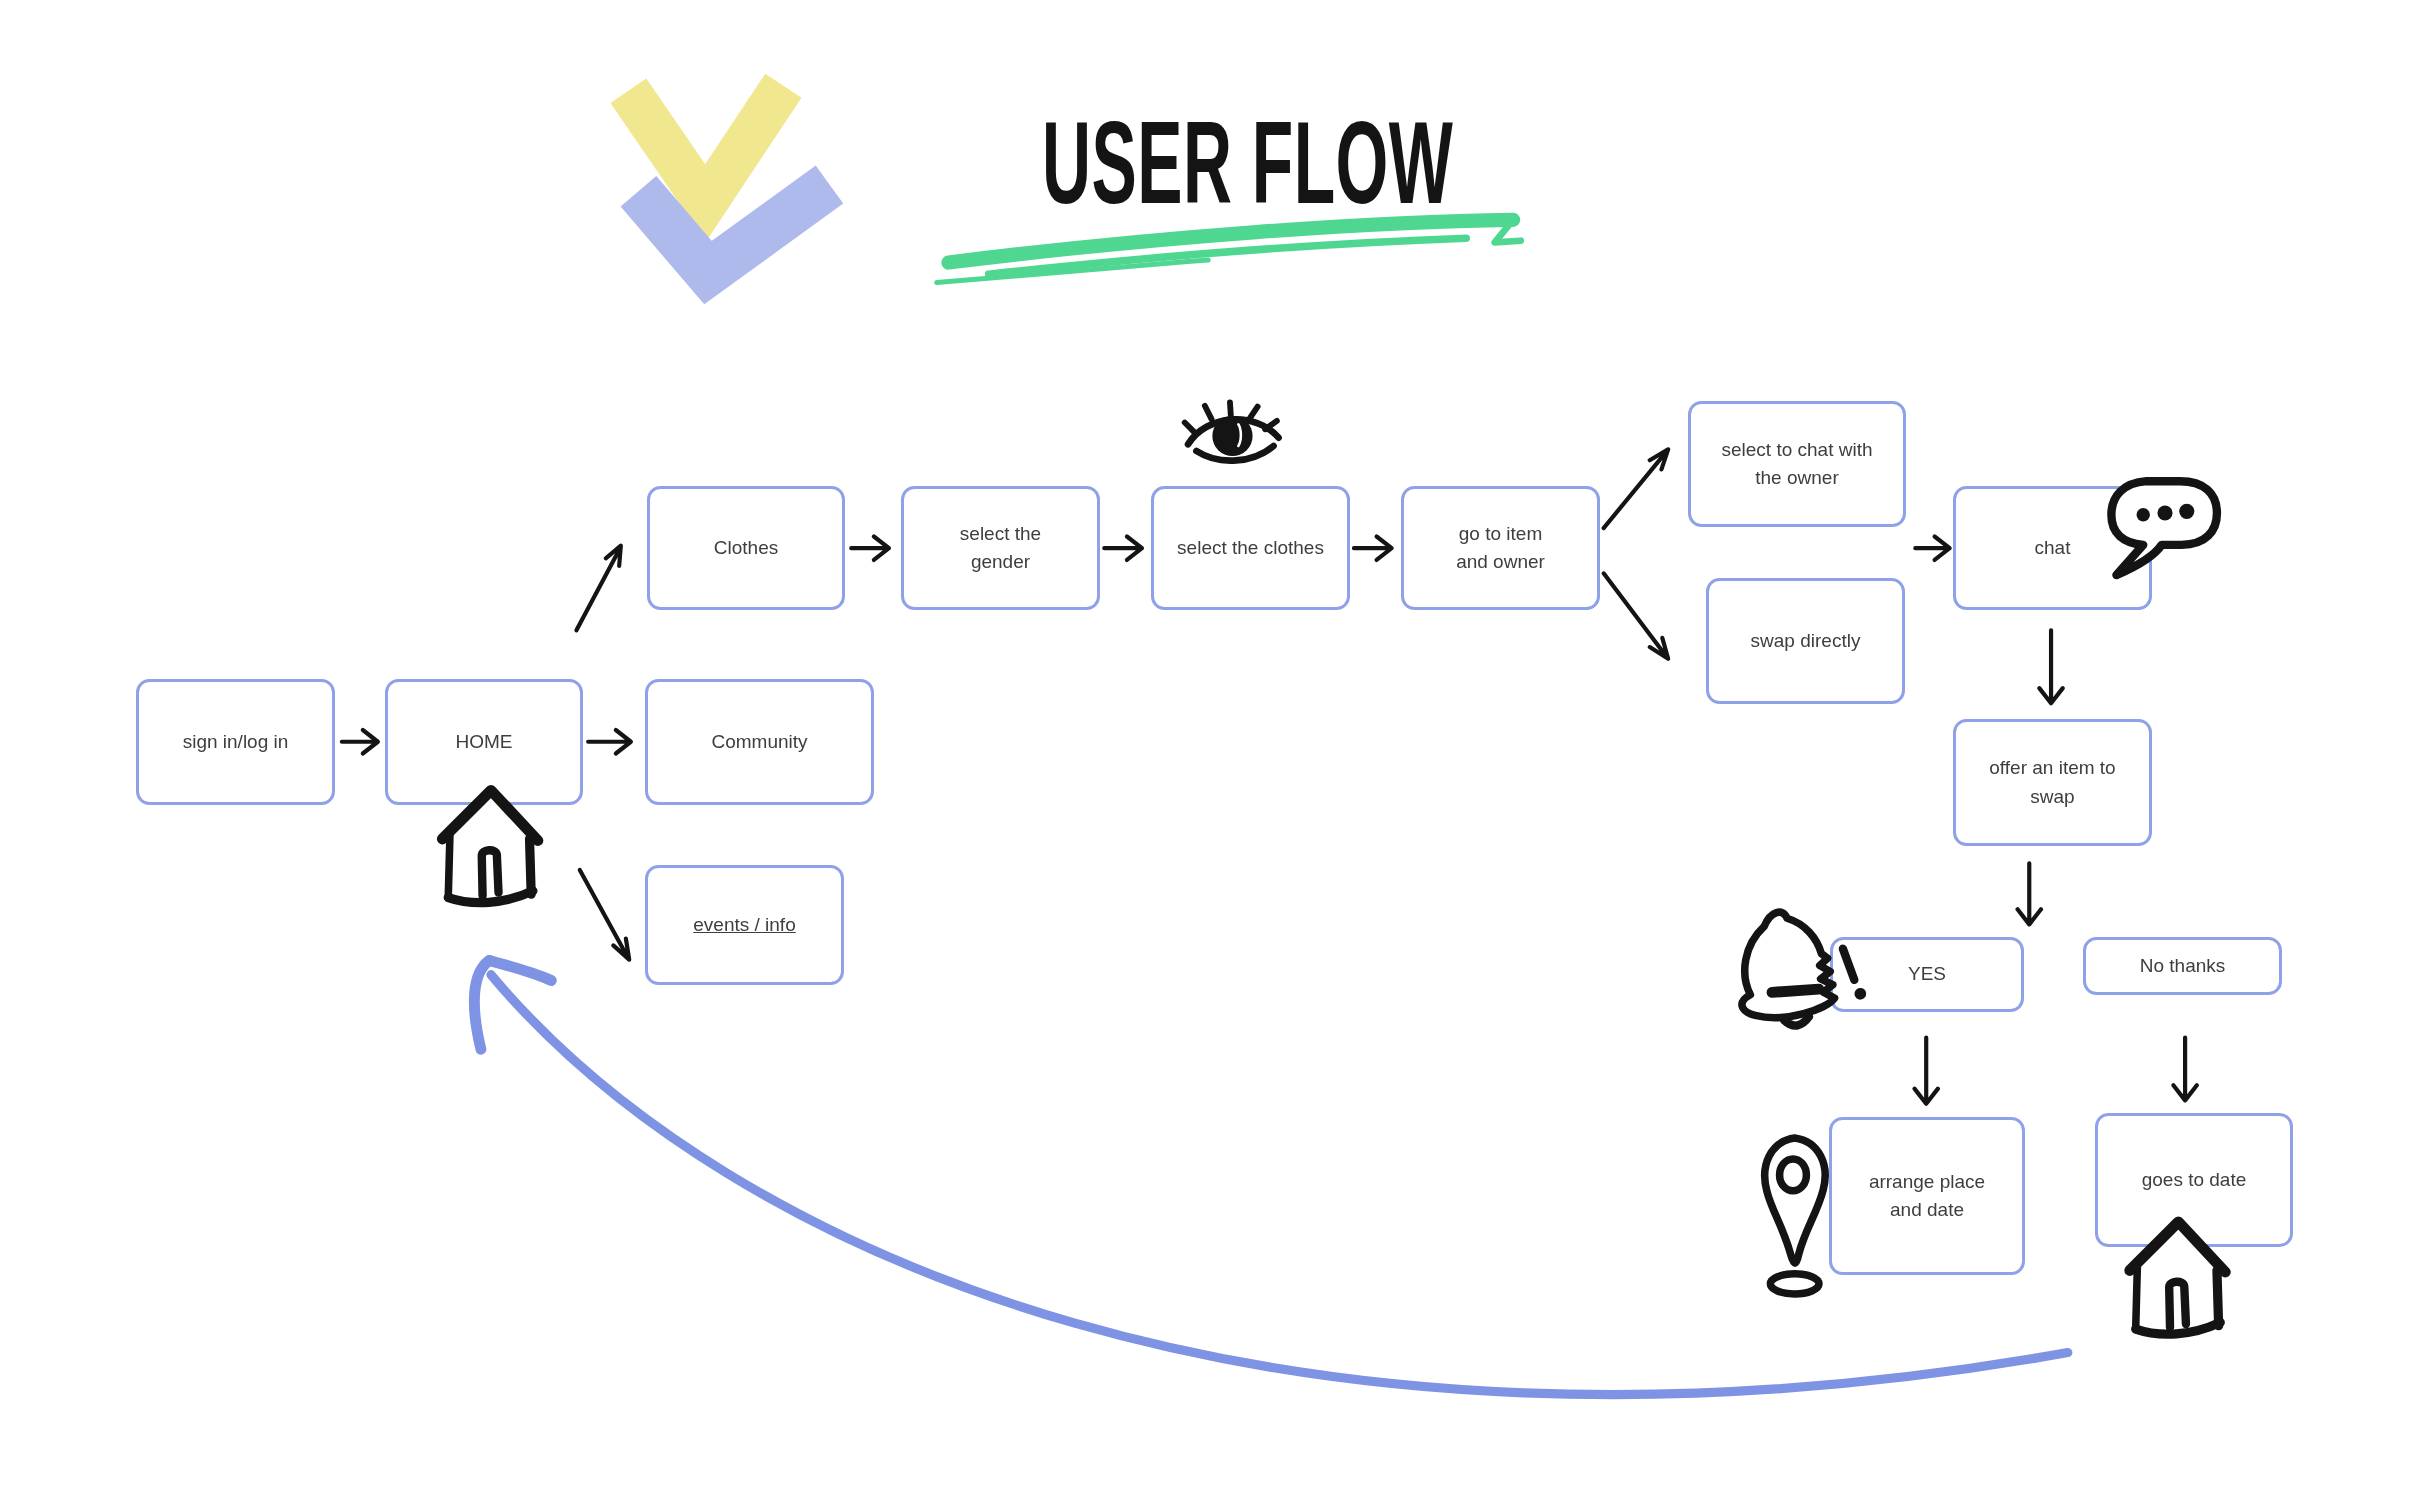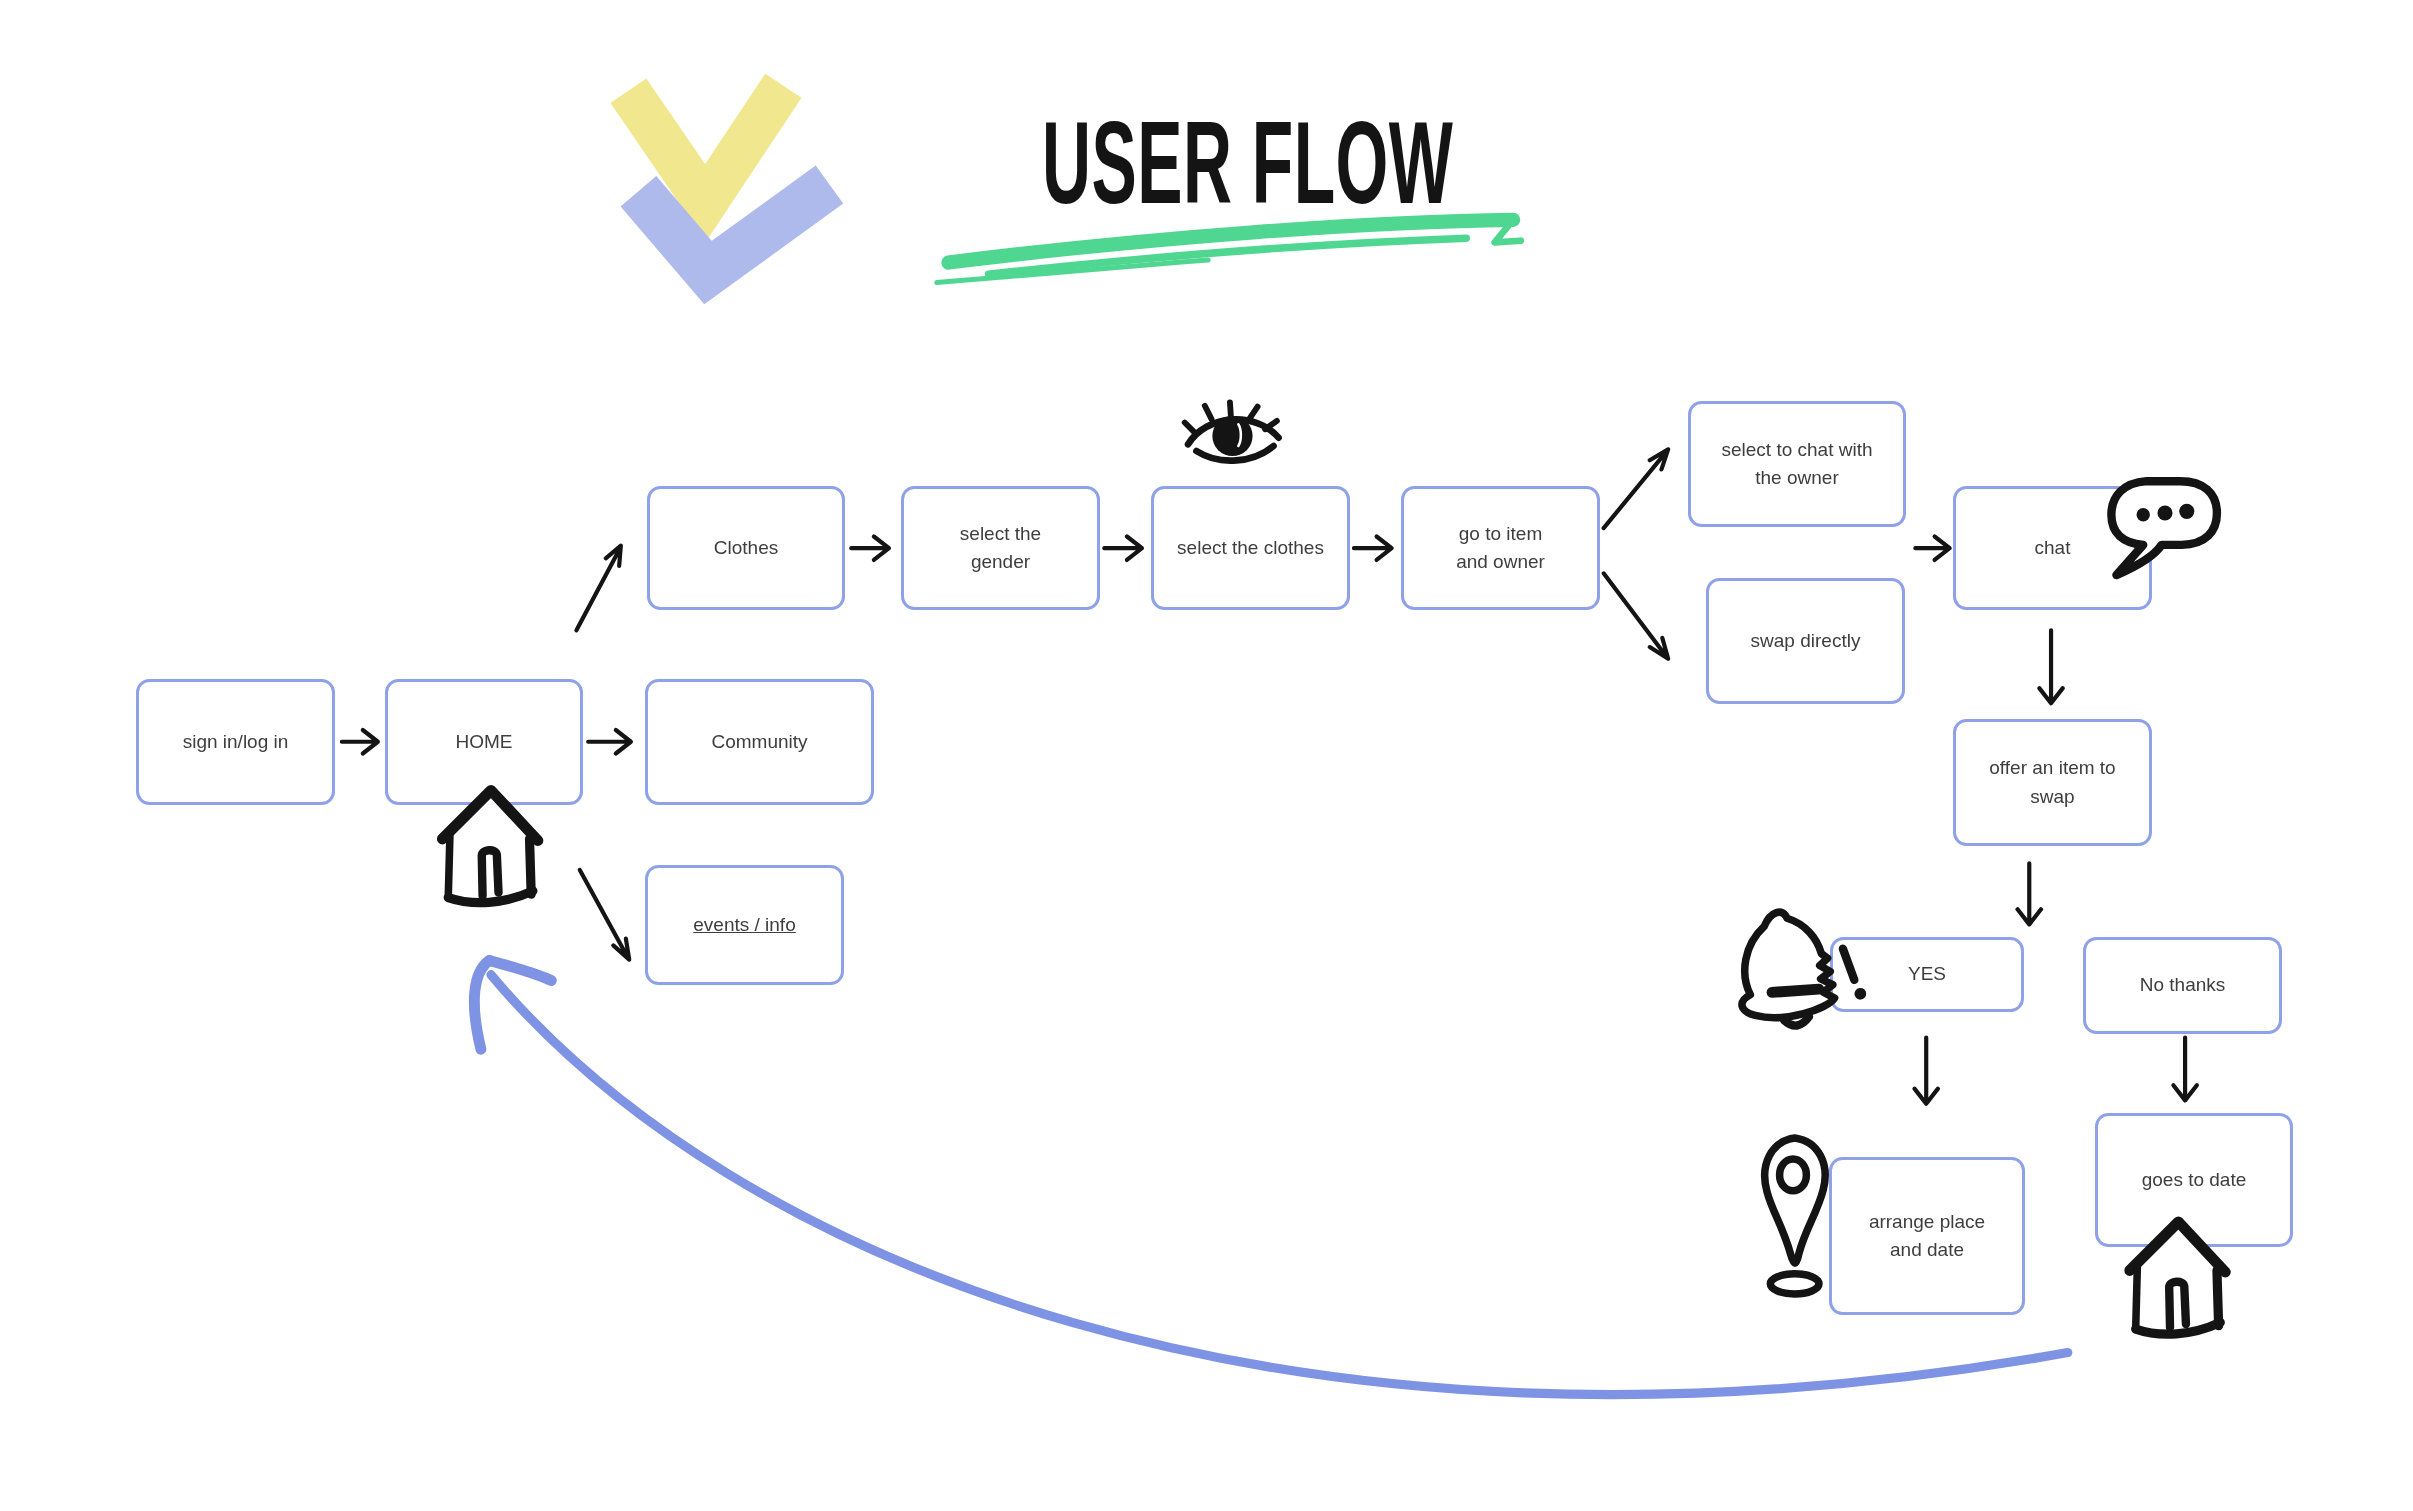--- a/index.html
+++ b/index.html
@@ -66,24 +66,24 @@
   </div>
 <div class="node" style="left:1953px;top:486px;width:199px;height:124px;">
   <span>chat</span>
   </div>
 <div class="node" style="left:1953px;top:719px;width:199px;height:127px;padding:0 32px;">
   <span>offer an item to swap</span>
   </div>
 <div class="node" style="left:1830px;top:937px;width:194px;height:75px;">
   <span>YES</span>
   </div>
-<div class="node" style="left:2083px;top:937px;width:199px;height:97px;">
+<div class="node" style="left:2083px;top:937px;width:199px;height:58px;">
   <span>No thanks</span>
   </div>
-<div class="node" style="left:1829px;top:1157px;width:196px;height:158px;padding:16px 35px;">
+<div class="node" style="left:1829px;top:1117px;width:196px;height:158px;padding:16px 35px;">
   <span>arrange place and date</span>
   </div>
 <div class="node" style="left:2095px;top:1113px;width:198px;height:134px;">
   <span>goes to date</span>
   </div>
 
 <svg class="canvas" width="2413" height="1512" viewBox="0 0 2880 1804">
 
   <g>
     <path d="M750 108 L842 242 L935 102" stroke="var(--chev_yellow)" fill="none" stroke-width="52"></path>

